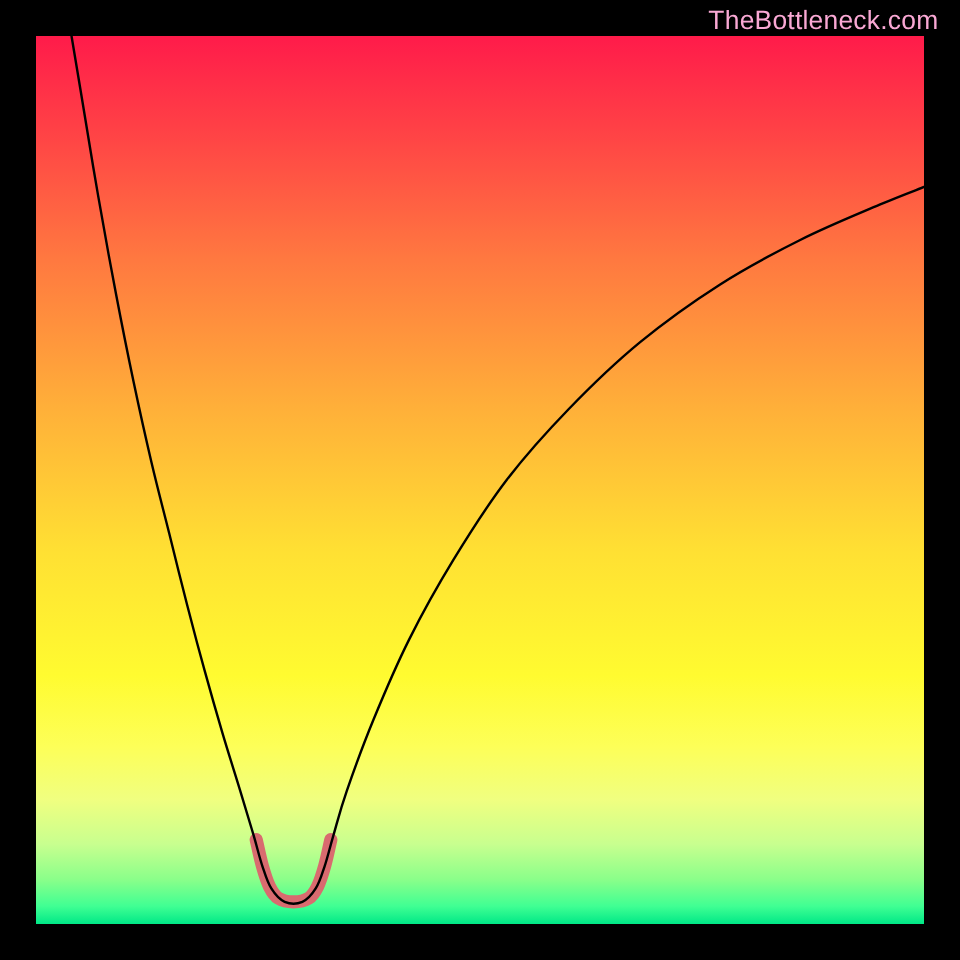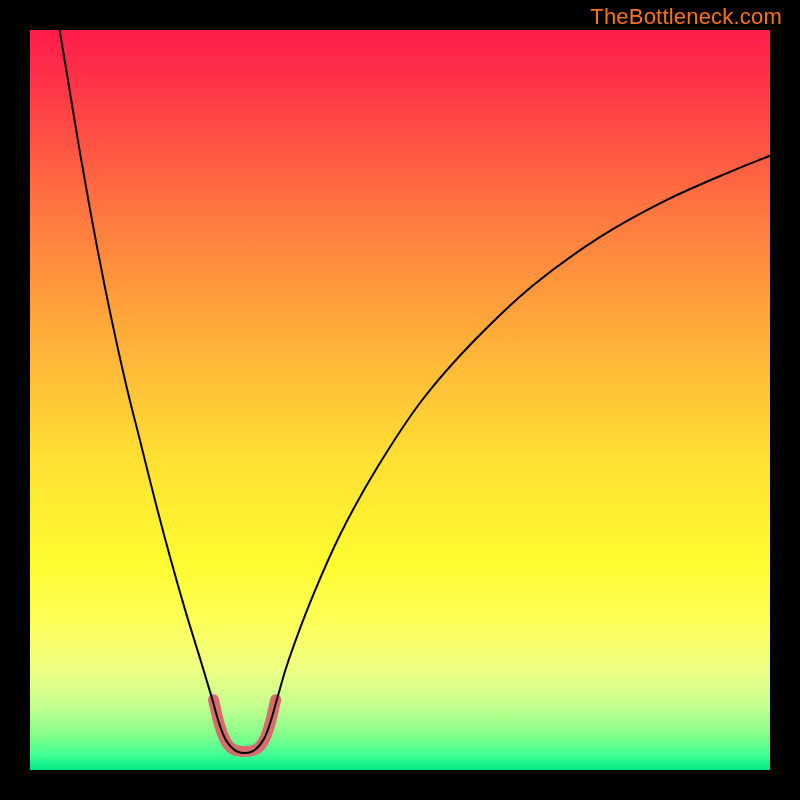--- a/index.html
+++ b/index.html
@@ -25,21 +25,21 @@
     left: 30px;
     width: 740px;
     height: 740px;
     overflow: hidden;
   }
   .watermark {
     position: absolute;
     top: 4px;
     right: 18px;
     font-size: 22px;
-    color: #f97316;
+    color: #f9a8d4;
     font-weight: 500;
     letter-spacing: 0.2px;
   }
   svg {
     position: absolute;
     top: 0;
     left: 0;
   }
 </style>
 </head>

